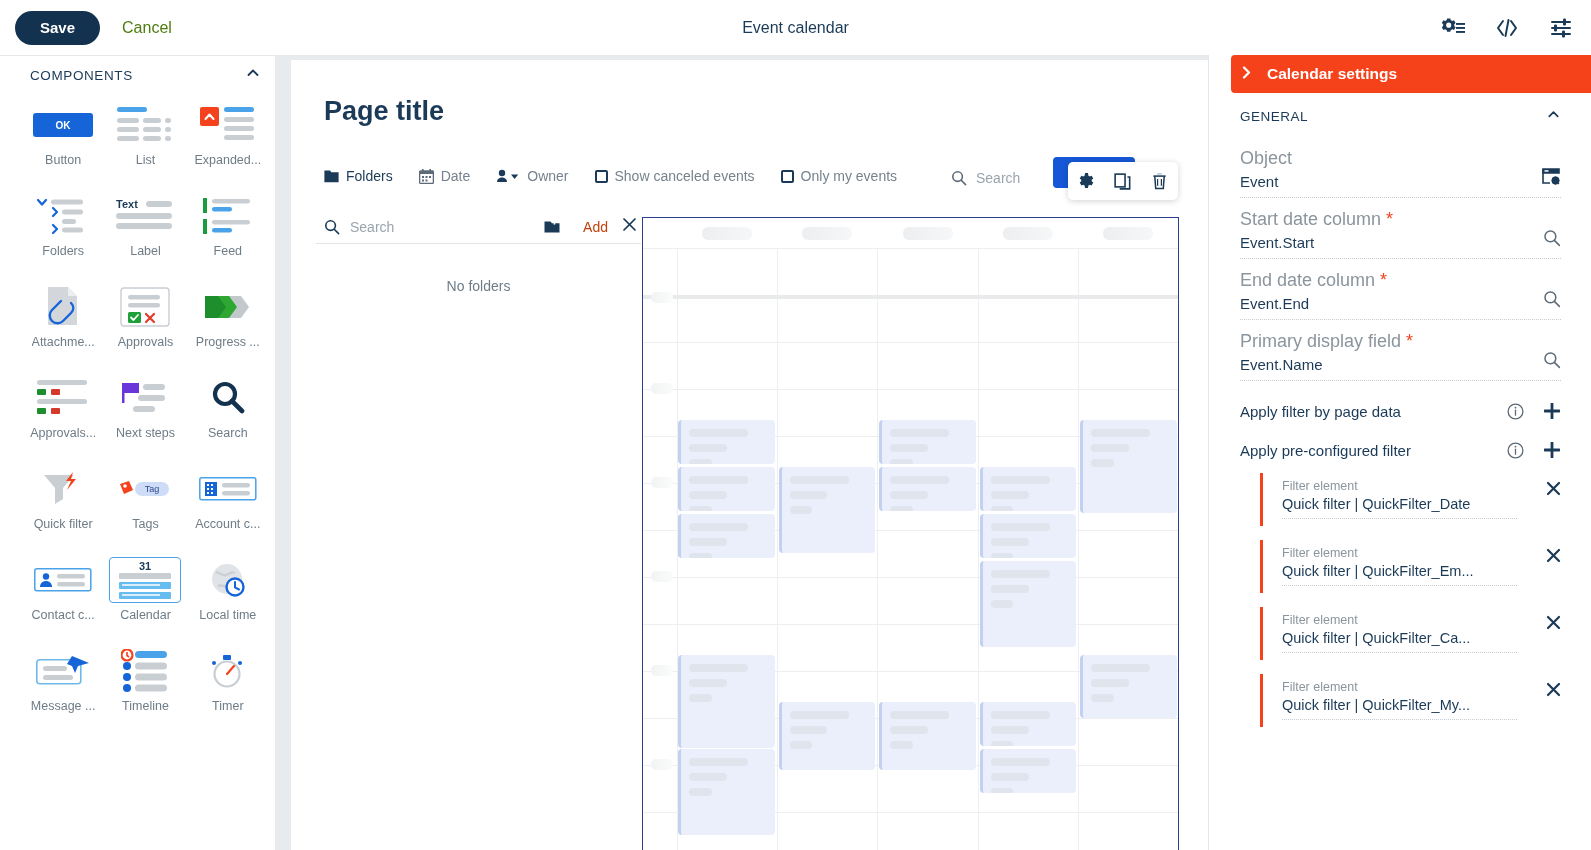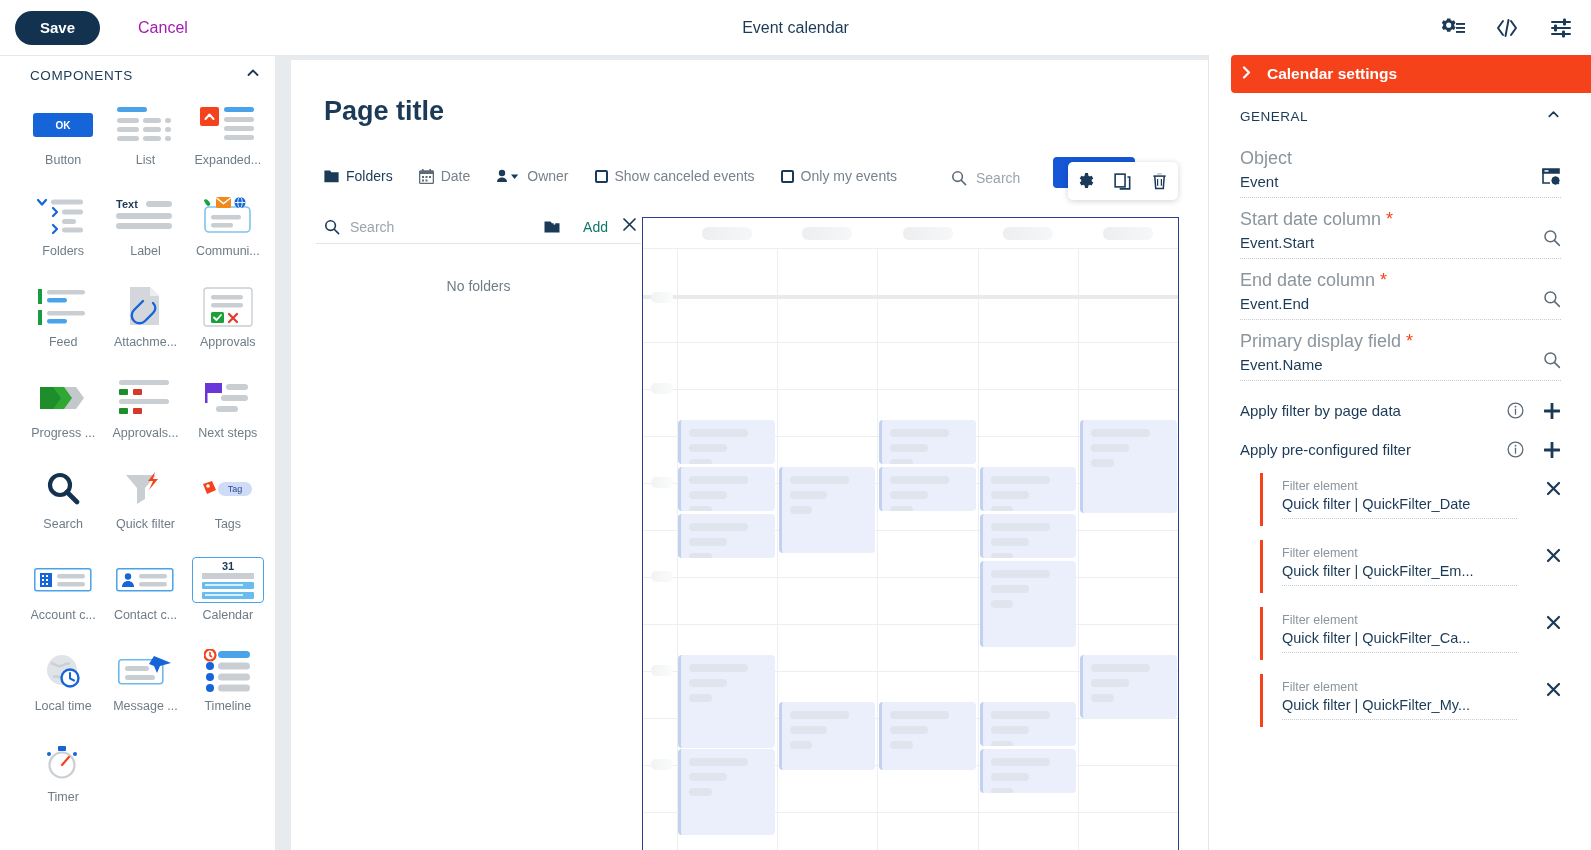--- a/index.html
+++ b/index.html
@@ -20,23 +20,23 @@
   #save-btn {
     margin-left: 15px;
     background: #133250; color: #fff;
     border: none; border-radius: 18px;
     height: 34px; padding: 0 25px;
     font-size: 15px; font-weight: bold;
     font-family: "Liberation Sans", sans-serif;
     cursor: pointer;
   }
   #cancel-btn {
-    margin-left: 38px;
+    margin-left: 22px;
     background: none; border: none;
-    color: #a21caf; font-size: 16px;
+    color: #4d7c0f; font-size: 16px;
     font-family: "Liberation Sans", sans-serif;
     cursor: pointer;
     text-align: center;
   }
   #app-title {
     position: absolute; left: 0; right: 0; text-align: center;
     font-size: 16px; color: #1b3a57;
     pointer-events: none;
   }
   #topbar-actions {
@@ -143,21 +143,21 @@
   #folders-searchrow {
     display: flex; align-items: center; height: 34px;
     border-bottom: 1px solid #e1e5e9;
     padding: 0 4px 0 8px;
   }
   #folders-searchrow .ph {
     font-size: 14px; color: #9aa4ad; margin-left: 10px;
   }
   #folders-add {
     margin-left: auto; display: flex; align-items: center; gap: 23px;
-    font-size: 14px; color: #0f766e; cursor: pointer;
+    font-size: 14px; color: #c2410c; cursor: pointer;
   }
   #folders-close { margin-left: 14px; cursor: pointer; }
   #no-folders {
     text-align: center; font-size: 14px; color: #6e7c87;
     margin-top: 34px;
   }
 
   
   #cal-widget {
     position: absolute; top: 157px; left: 351px;
@@ -243,21 +243,21 @@
   .rp-field .fvalue {
     font-size: 15px; color: #1b3a57;
     padding: 4px 0 7px 0;
     border-bottom: 1px dotted #c7ccd1;
   }
   .rp-field .req { color: #f5421b; }
   .rp-field .ficon {
     position: absolute; right: 0; bottom: 8px; cursor: pointer;
   }
   .rp-action {
-    display: flex; margin-top: 21px;
+    display: flex; align-items: center; margin-top: 21px;
     font-size: 15px; color: #1b3a57;
   }
   .rp-action .ai { margin-left: auto; cursor: pointer; display:flex; }
   .rp-action .plus { margin-left: 19px; cursor: pointer; display:flex; }
   .filter-item {
     margin: 14px 0 0 20px;
     border-left: 3px solid #f5421b;
     padding: 6px 0 7px 19px;
     position: relative;
   }
@@ -381,36 +381,20 @@
             <text x="0" y="10" font-size="11" font-weight="bold" fill="#1b3a57" font-family="Liberation Sans">Text</text>
             <rect x="30" y="3" width="26" height="6" rx="3" fill="#c9ced3"></rect>
             <rect x="0" y="15" width="56" height="6" rx="3" fill="#c9ced3"></rect>
             <rect x="0" y="25" width="56" height="6" rx="3" fill="#c9ced3"></rect>
           </svg>
         </div>
         <div class="comp-lbl">Label</div>
       </div>
       <div class="comp-cell">
         <div class="comp-ico">
-          <svg width="52" height="38" viewBox="0 0 52 38">
-            <rect x="3" y="10" width="45" height="25" rx="4" fill="none" stroke="#7fc4ec" stroke-width="1.6"></rect>
-            <rect x="9" y="18" width="30" height="4.5" rx="2.2" fill="#c9ced3"></rect>
-            <rect x="9" y="26" width="22" height="4.5" rx="2.2" fill="#c9ced3"></rect>
-            <path d="M2 3c2-2 5 1 6 3s-1 3-2 3-4-4-4-6z" fill="#19a347"></path>
-            <rect x="14" y="0" width="15" height="11" rx="1.5" fill="#f08a1a"></rect>
-            <path d="M14.5 1 L21.5 6.5 L28.5 1" stroke="#fff" stroke-width="1.4" fill="none"></path>
-            <circle cx="38" cy="5.5" r="5.5" fill="#1565d8"></circle>
-            <ellipse cx="38" cy="5.5" rx="2.2" ry="5.5" fill="none" stroke="#fff" stroke-width="0.9"></ellipse>
-            <path d="M32.7 5.5h10.6" stroke="#fff" stroke-width="0.9"></path>
-          </svg>
-        </div>
-        <div class="comp-lbl">Communi...</div>
-      </div>
-      <div class="comp-cell">
-        <div class="comp-ico">
           <svg width="50" height="38" viewBox="0 0 50 38">
             <rect x="0" y="1" width="4" height="15" fill="#199c3f"></rect>
             <rect x="9" y="2" width="38" height="4.5" rx="2.2" fill="#c9ced3"></rect>
             <rect x="9" y="10" width="20" height="4.5" rx="2.2" fill="#4aa3e8"></rect>
             <rect x="0" y="22" width="4" height="15" fill="#199c3f"></rect>
             <rect x="9" y="23" width="38" height="4.5" rx="2.2" fill="#c9ced3"></rect>
             <rect x="9" y="31" width="20" height="4.5" rx="2.2" fill="#4aa3e8"></rect>
           </svg>
         </div>
         <div class="comp-lbl">Feed</div>

